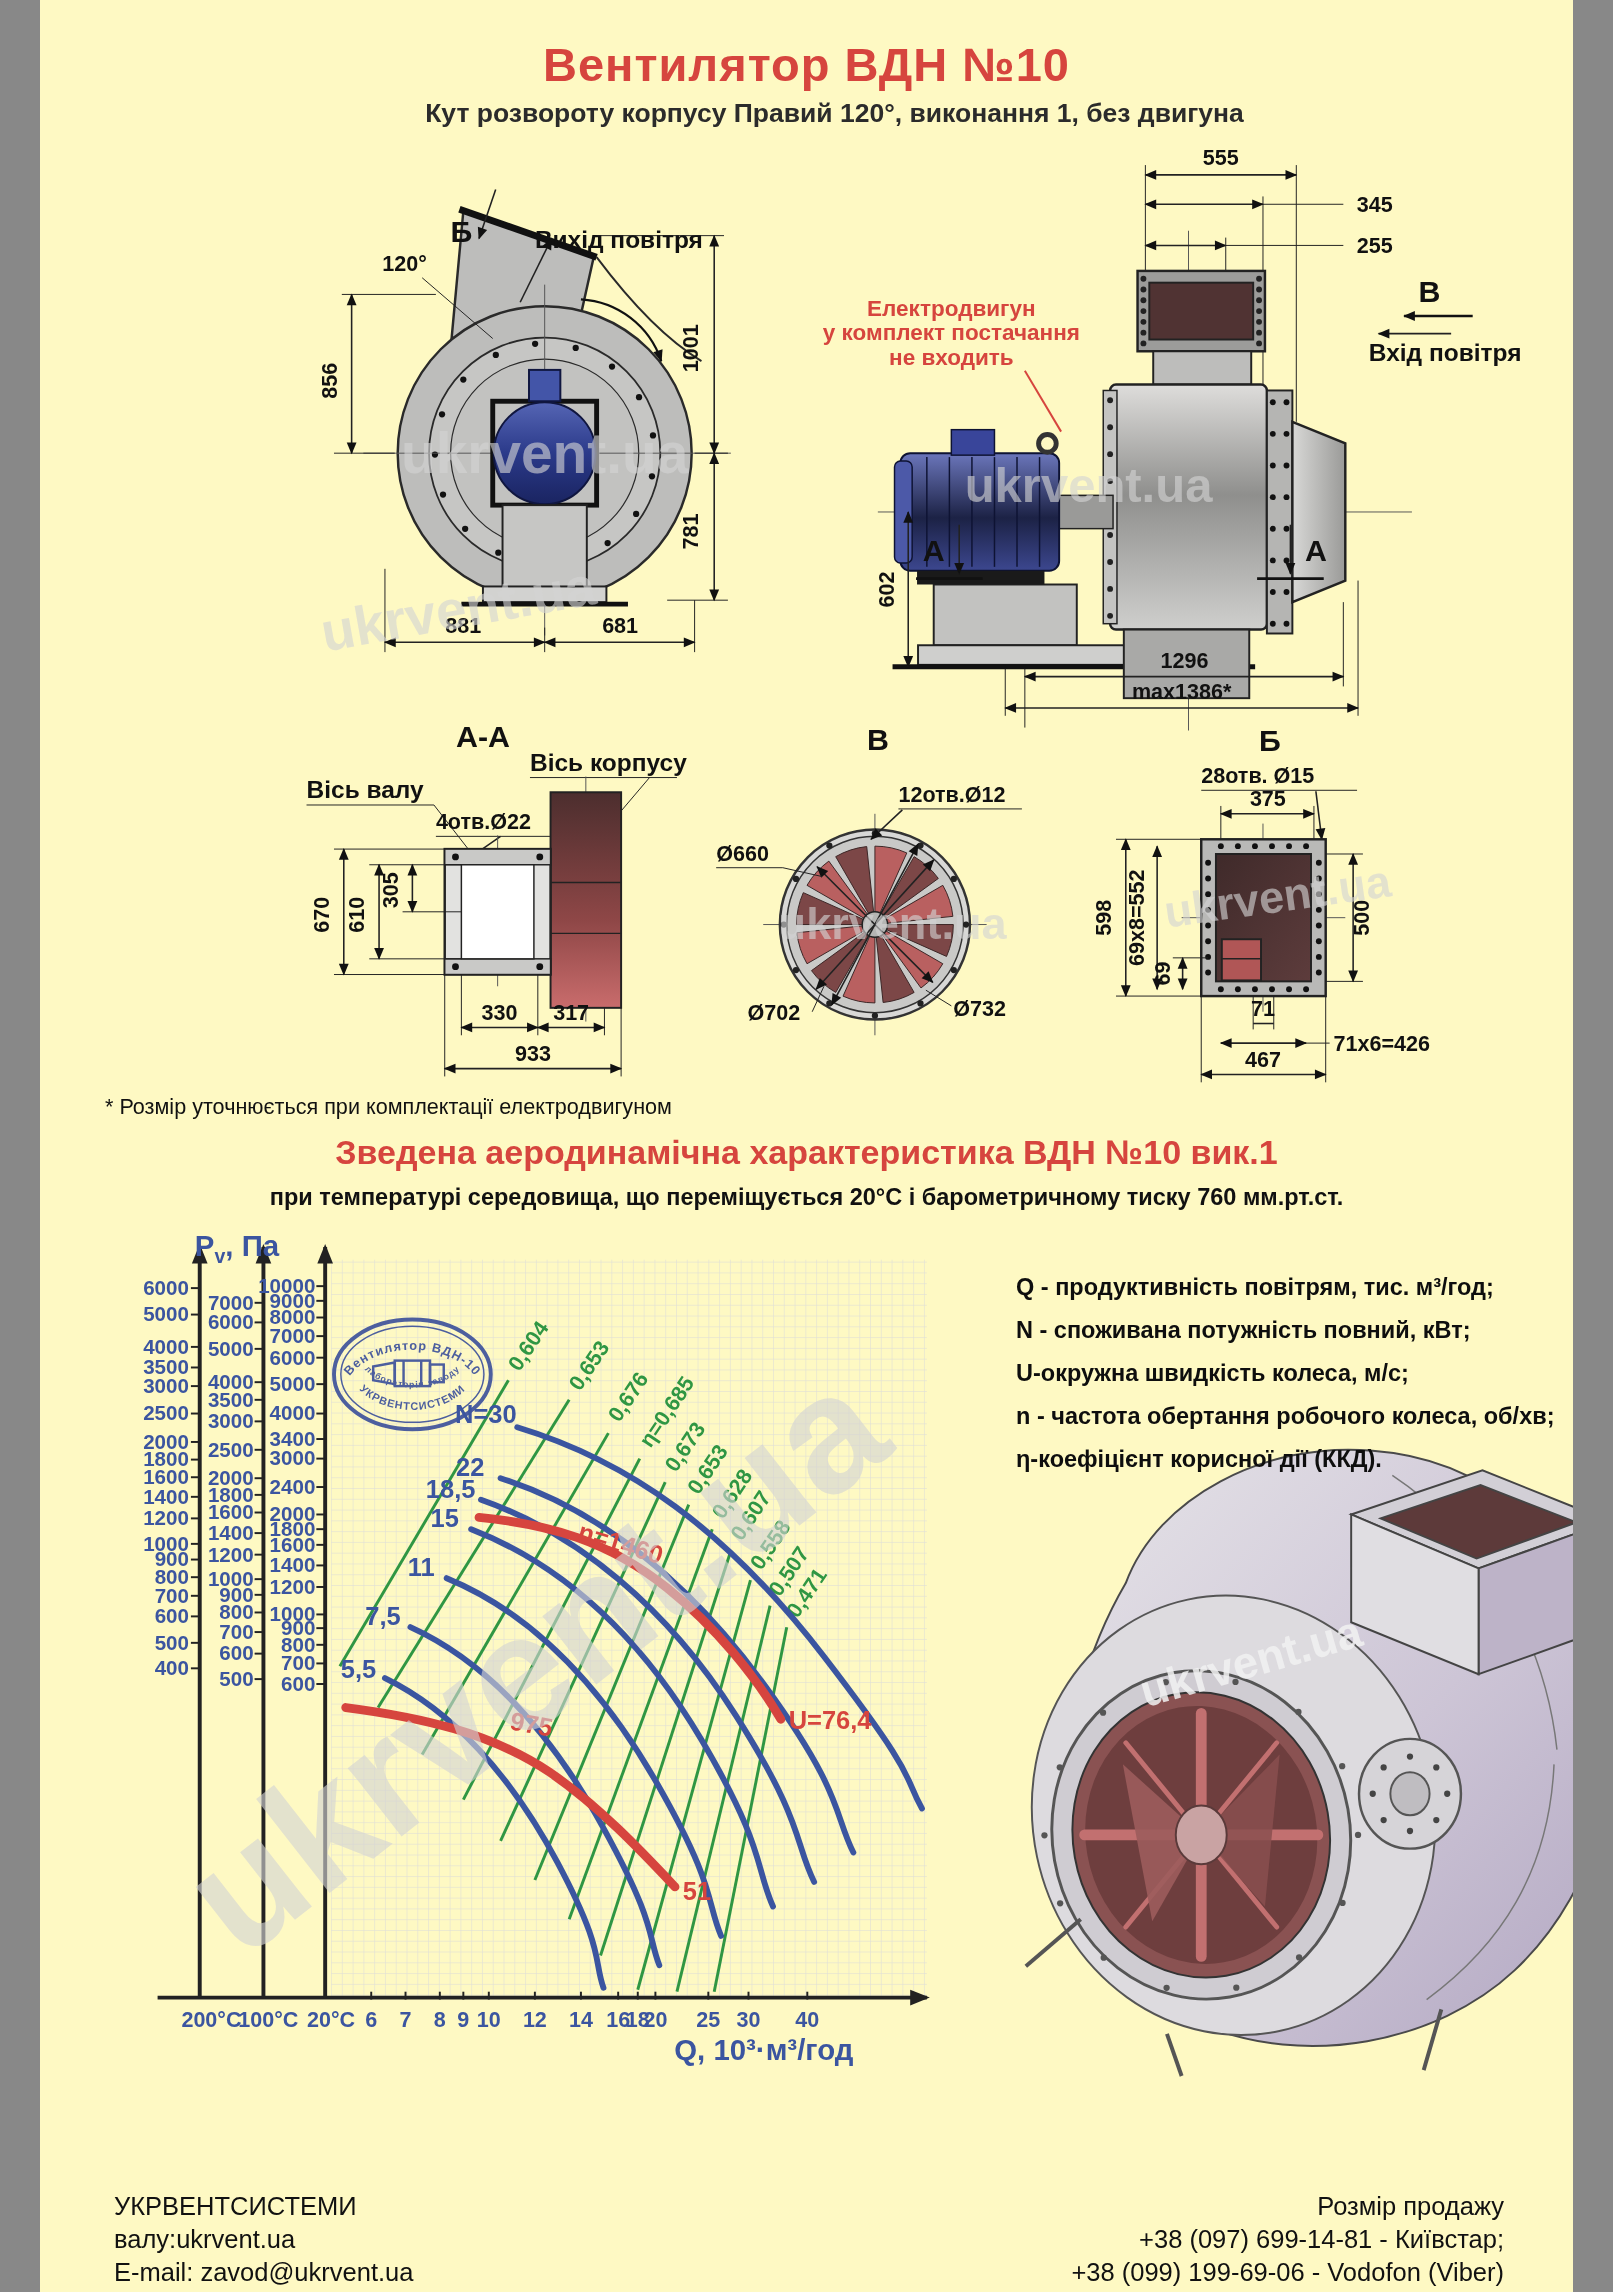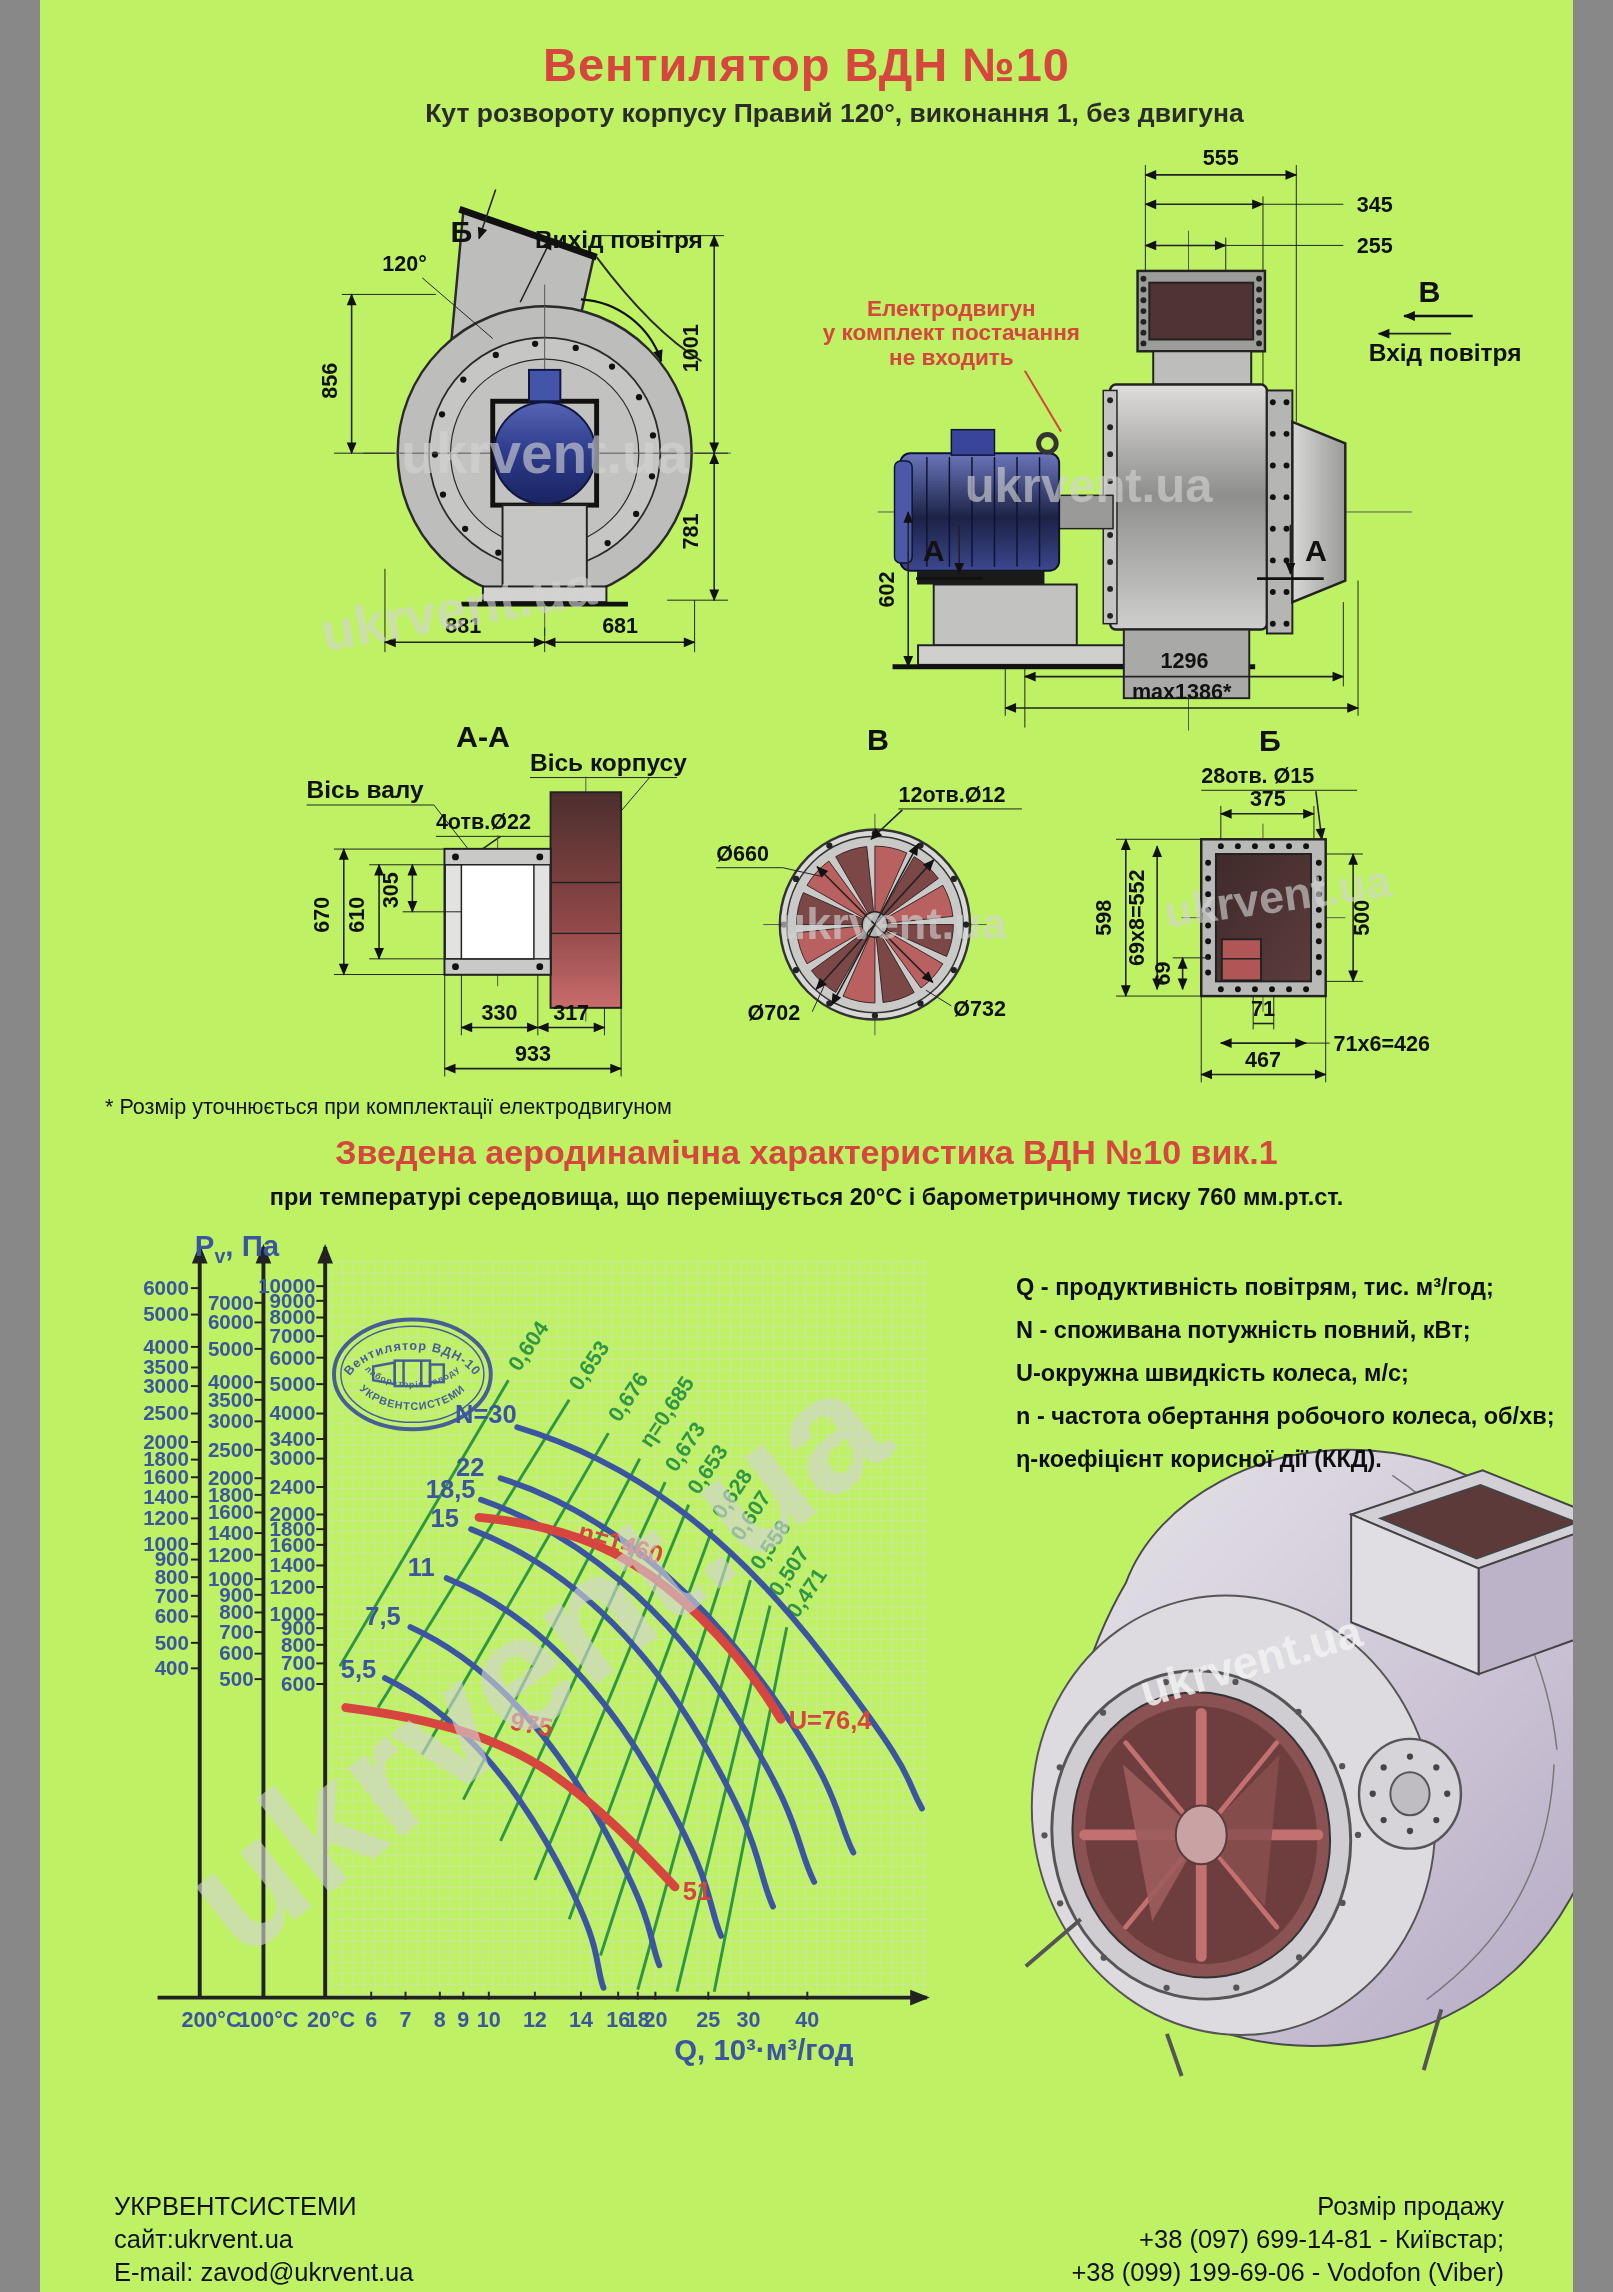--- a/index.html
+++ b/index.html
@@ -1,16 +1,16 @@
 <!DOCTYPE html>
 <html><head>
 <meta charset="utf-8">
 <style>
   html,body{margin:0;padding:0;background:#888;}
-  .page{position:relative;width:1533px;height:2293px;background:#bef264;margin:0 auto;
+  .page{position:relative;width:1533px;height:2293px;background:#fef9c3;margin:0 auto;
         font-family:"Liberation Sans",sans-serif;overflow:hidden;}
   svg.layer{position:absolute;left:0;top:0;}
   .hdr-title{position:absolute;top:37px;left:0;width:100%;text-align:center;
              font-size:47px;font-weight:bold;color:#d6453e;letter-spacing:1px;}
   .hdr-sub{position:absolute;top:98px;left:0;width:100%;text-align:center;
            font-size:26.5px;font-weight:bold;color:#2b2b2b;padding-left:28px;}
   .footnote{position:absolute;left:65px;top:1094px;font-size:21.6px;font-weight:normal;color:#111;}
   .chart-title{position:absolute;top:1133px;left:0;width:100%;text-align:center;
                font-size:34px;font-weight:bold;color:#d6453e;}
   .chart-sub{position:absolute;top:1184px;left:0;width:100%;text-align:center;
@@ -782,21 +782,21 @@
   <div class="legend">
     <div>Q - продуктивність повітрям, тис. м³/год;</div>
     <div>N - споживана потужність повний, кВт;</div>
     <div>U-окружна швидкість колеса, м/с;</div>
     <div>n - частота обертання робочого колеса, об/хв;</div>
     <div>η-коефіцієнт корисної дії (ККД).</div>
   </div>
 
   <div class="footer-left">
     <div>УКРВЕНТСИСТЕМИ</div>
-    <div>сайт:ukrvent.ua</div>
+    <div>валу:ukrvent.ua</div>
     <div>E-mail: zavod@ukrvent.ua</div>
   </div>
   <div class="footer-right">
     <div>Розмір продажу</div>
     <div>+38 (097) 699-14-81 - Київстар;</div>
     <div>+38 (099) 199-69-06 - Vodofon (Viber)</div>
   </div>
 
 </div>
 

